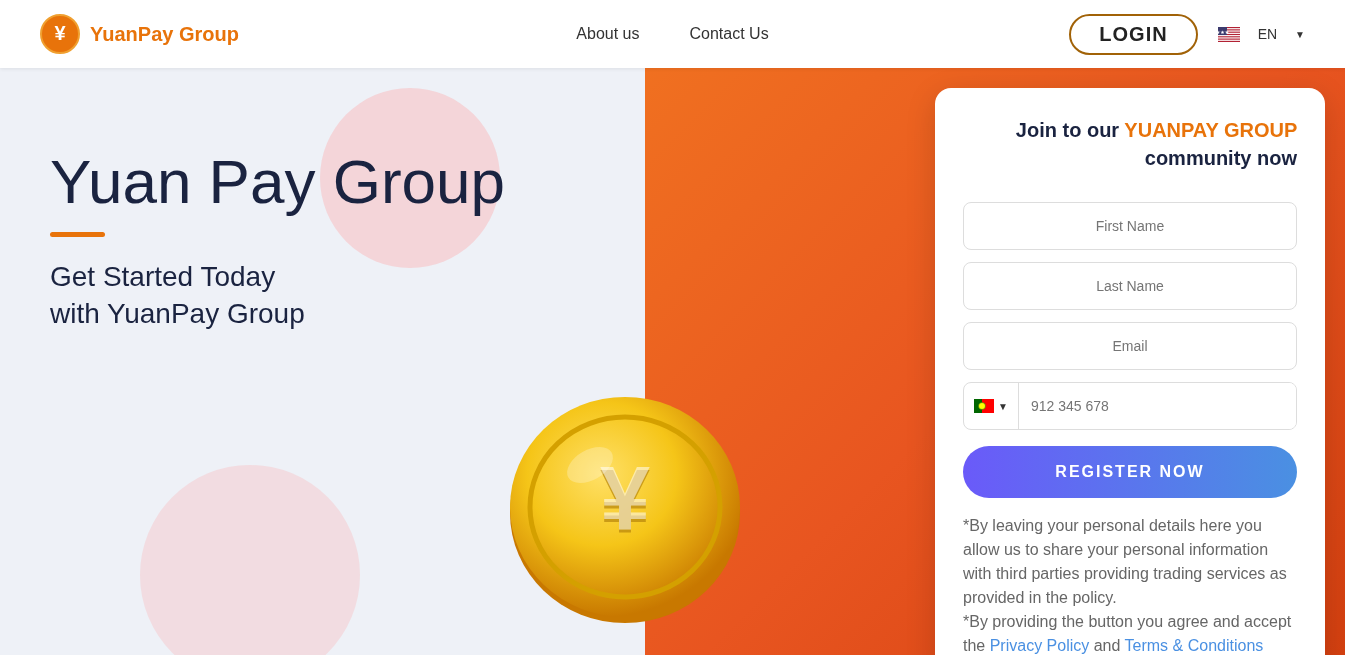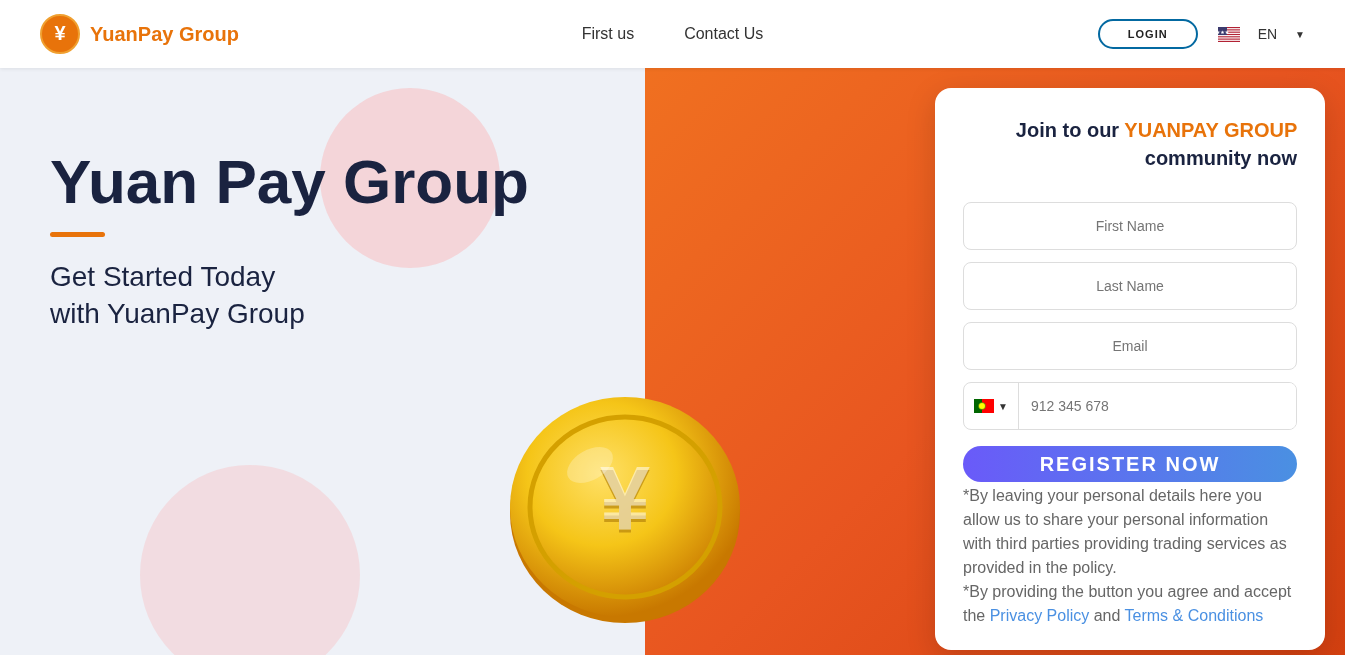--- a/index.html
+++ b/index.html
@@ -52,24 +52,24 @@
       color: #333;
       text-decoration: none;
       cursor: pointer;
     }
     .nav-right {
       display: flex;
       align-items: center;
       gap: 20px;
     }
     .login-btn {
-      border: 2px solid #0369a1;
+      border: 2px solid #a16207;
       border-radius: 25px;
       padding: 7px 28px;
-      font-size: 11px;
+      font-size: 20px;
       font-weight: 700;
       letter-spacing: 1px;
       background: transparent;
       cursor: pointer;
       color: #222;
     }
     .lang-selector {
       display: flex;
       align-items: center;
       gap: 18px;
@@ -153,21 +153,21 @@
 
     
     .hero-text {
       position: absolute;
       left: 50px;
       top: 80px;
       z-index: 5;
     }
     .hero-title {
       font-size: 62px;
-      font-weight: 700;
+      font-weight: 400;
       color: #1a2340;
       line-height: 1.1;
       margin-bottom: 16px;
     }
     .hero-divider {
       width: 55px;
       height: 5px;
       background: #e8730a;
       border-radius: 3px;
       margin-bottom: 22px;
@@ -237,30 +237,30 @@
       flex: 1;
       border: none;
       outline: none;
       padding: 0 12px;
       font-size: 14px;
       color: #aaa;
       height: 100%;
     }
     .register-btn {
       width: 100%;
-      height: 36px;
+      height: 52px;
       background: linear-gradient(90deg, #6a5af9 0%, #4a90e2 100%);
       border: none;
       border-radius: 30px;
       color: #fff;
-      font-size: 20px;
+      font-size: 16px;
       font-weight: 700;
       letter-spacing: 2px;
       cursor: pointer;
-      margin-bottom: 2px;
+      margin-bottom: 16px;
     }
     .form-disclaimer {
       font-size: 16px;
       color: #666;
       line-height: 1.5;
     }
     .form-disclaimer a {
       color: #4a90e2;
       text-decoration: none;
     }
@@ -277,21 +277,21 @@
 <nav class="navbar">
   <div class="logo">
     <svg class="logo-icon" viewBox="0 0 40 40">
       <circle cx="20" cy="20" r="19" fill="#e8730a" stroke="#f0a030" stroke-width="2"></circle>
       <text x="20" y="26" text-anchor="middle" fill="#fff" font-size="20" font-weight="900" font-family="Arial">¥</text>
     </svg>
     <span class="logo-text">YuanPay Group</span>
   </div>
 
   <div class="nav-center">
-    <a class="nav-link">First us</a>
+    <a class="nav-link">About us</a>
     <a class="nav-link">Contact Us</a>
   </div>
 
   <div class="nav-right">
     <button class="login-btn">LOGIN</button>
     <div class="lang-selector">
 
       <svg width="22" height="15" viewBox="0 0 22 15">
         <rect width="22" height="15" fill="#B22234"></rect>
         <rect y="1.15" width="22" height="1.15" fill="#fff"></rect>

